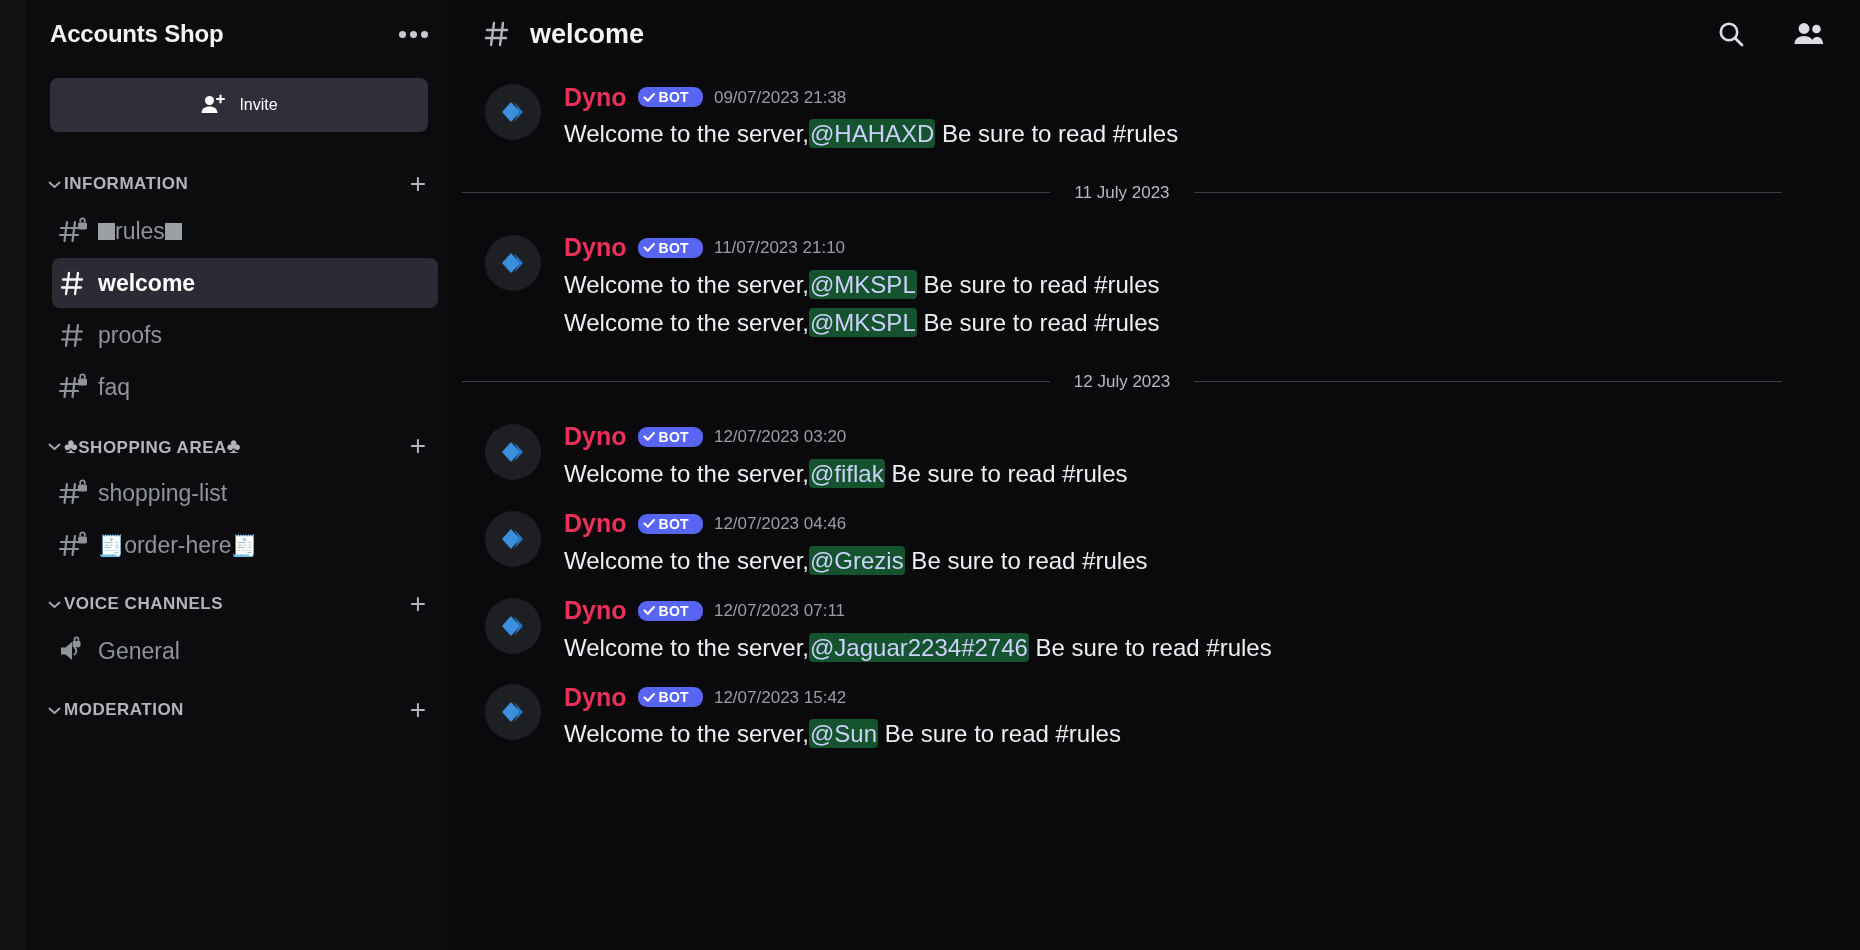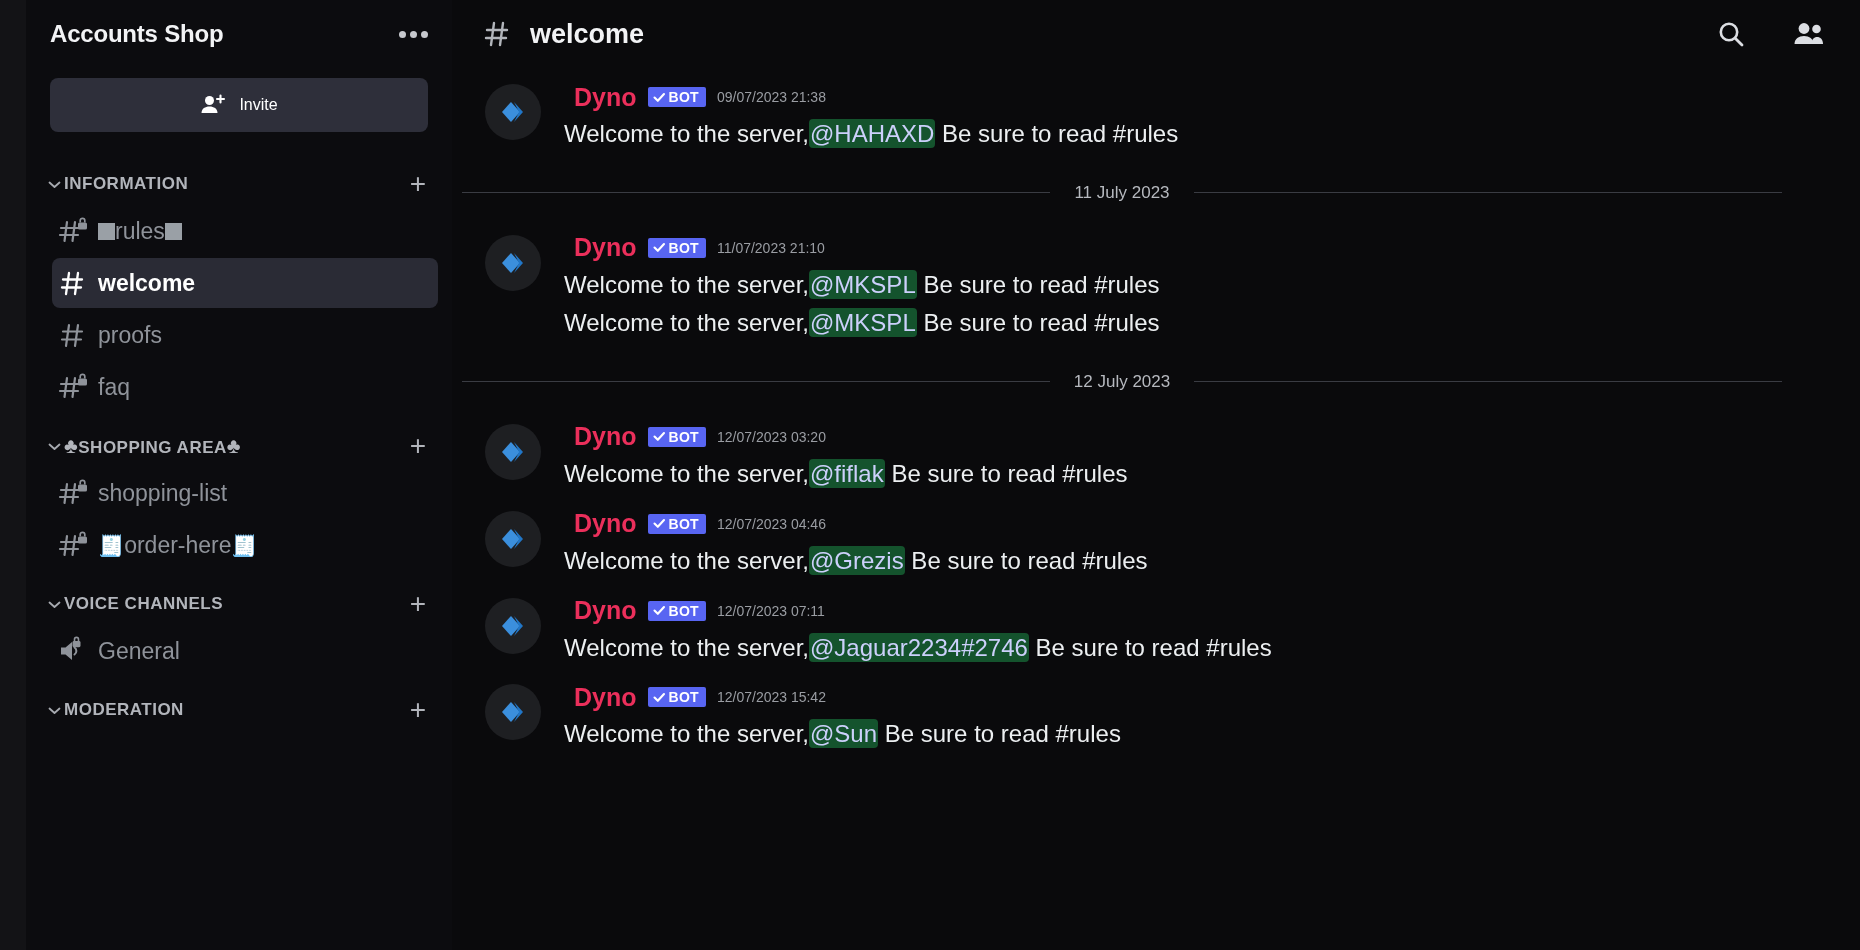--- a/index.html
+++ b/index.html
@@ -259,44 +259,43 @@
     overflow: hidden;
   }
   .msg-body { flex: 1 1 auto; min-width: 0; }
 
   .msg-head {
     display: flex;
     align-items: center;
     gap: 11px;
     margin-bottom: 3px;
     height: 30px;
-    margin-left: 10px;
   }
   .author {
     font-size: 25px;
     font-weight: bold;
     color: #eb2f5b;
     line-height: 1;
   }
   .bot-badge {
     background: #5865f2;
     color: #ffffff;
     font-size: 14px;
     font-weight: bold;
-    border-radius: 2px;
-    padding: 3px 7px 3px 5px;
+    border-radius: 9px;
+    padding: 3px 14px 3px 5px;
     display: inline-flex;
     align-items: center;
     gap: 3px;
     letter-spacing: 0.3px;
     line-height: 1;
   }
   .bot-check { display: block; }
   .timestamp {
-    font-size: 14px;
+    font-size: 17px;
     color: #9a9da3;
     line-height: 1;
   }
 
   .msg-line {
     font-size: 24px;
     color: #eceff1;
     line-height: 1.58;
     white-space: nowrap;
   }

